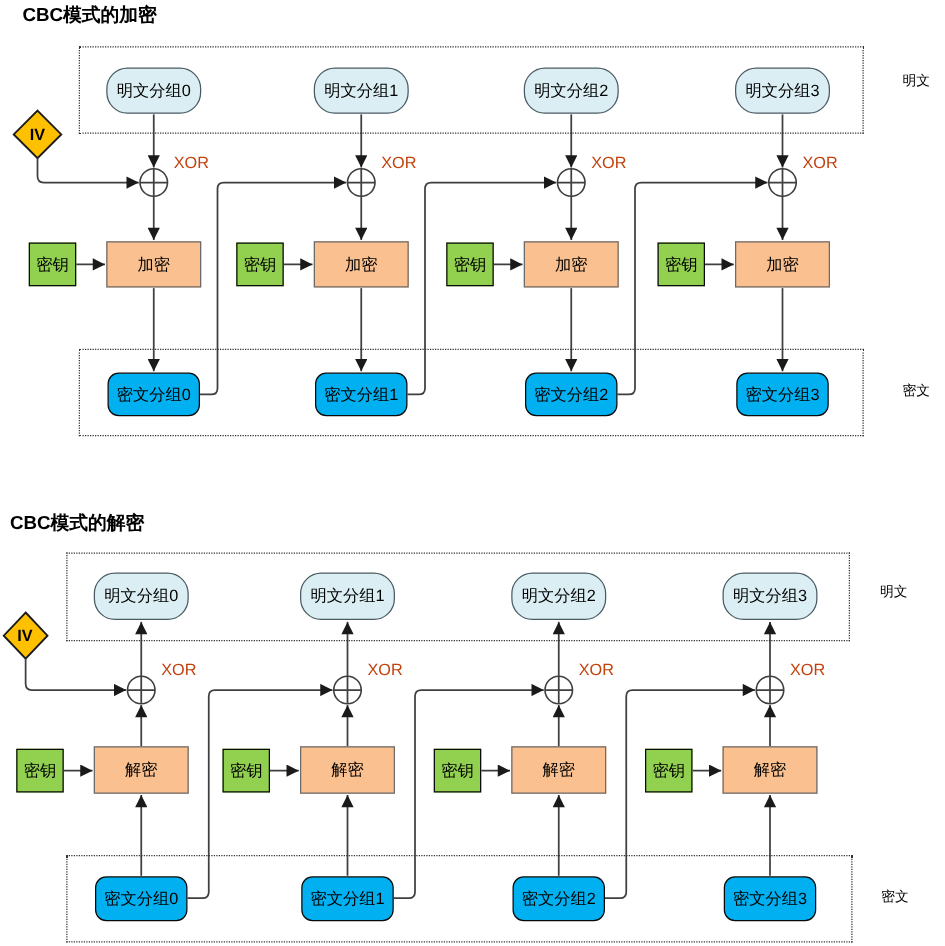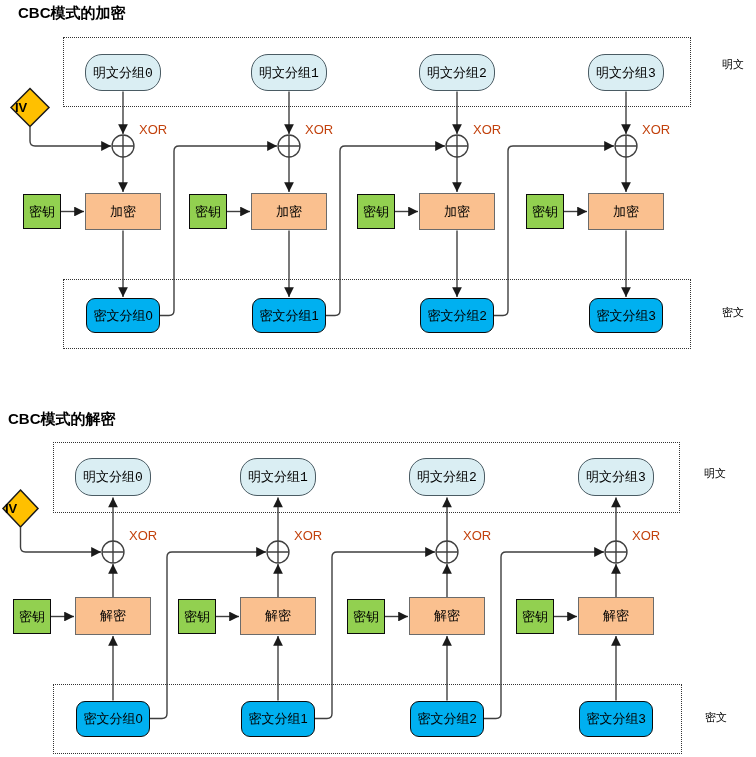--- a/index.html
+++ b/index.html
@@ -9,27 +9,27 @@
   }
   .wires{position:absolute;left:0;top:0;width:756px;height:757px;}
   .wire{stroke:var(--wire,#3f3f3f);stroke-width:1.4;fill:none;}
   .xor-circle{fill:#ffffff;stroke:var(--wire,#3f3f3f);stroke-width:1.3;}
   .iv-shape{fill:var(--iv-fill,#ffc000);stroke:#1a1a1a;stroke-width:1.5;}
   #arr path{fill:var(--arrow,#1a1a1a);}
   .abs{position:absolute;box-sizing:border-box;}
   .title{font-size:15px;font-weight:bold;line-height:16px;white-space:nowrap;}
   .dotted{border:1px dotted #333;}
   .block{display:flex;align-items:center;justify-content:center;font-size:13px;white-space:nowrap;}
-  .plain{background:var(--plain-fill,#daeef3);border:1.5px solid var(--plain-border,#4a5b63);border-radius:17px;font-family:Liberation Mono, monospace;}
+  .plain{background:var(--plain-fill,#daeef3);border:1.5px solid var(--plain-border,#4a5b63);border-radius:17px;}
   .cipher{background:var(--cipher-fill,#00b0f0);border:1.5px solid #0a0a0a;border-radius:9px;}
   .keybox{background:var(--key-fill,#92d050);border:1.5px solid #0a0a0a;}
   .process{background:var(--process-fill,#fac08f);border:1.4px solid var(--process-border,#6b6b6b);}
   .xor-label{font-size:13px;color:#c2410c;white-space:nowrap;}
   .side-label{font-size:11px;white-space:nowrap;}
-  .iv-label{font-size:13px;font-weight:bold;width:30px;text-align:left;}
+  .iv-label{font-size:13px;font-weight:bold;width:30px;text-align:center;}
 </style>
 </head>
 <body>
 
 <div class="canvas">
 
   <svg class="wires" viewBox="0 0 756 757" xmlns="http://www.w3.org/2000/svg">
     <defs>
       <marker id="arr" viewBox="0 0 10 10" refX="10" refY="5" markerWidth="8" markerHeight="7" orient="auto-start-reverse">
         <path d="M0,0 L10,5 L0,10 Z" fill="#1a1a1a"></path>

